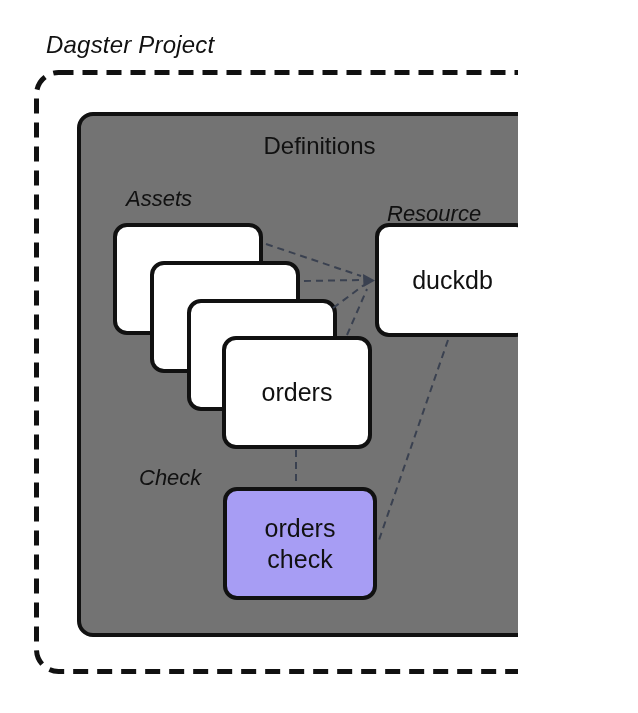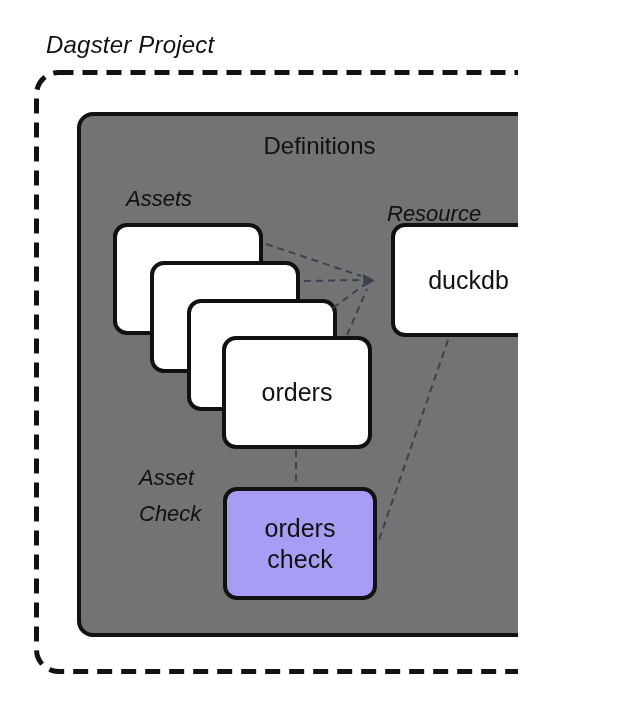--- a/index.html
+++ b/index.html
@@ -67,21 +67,21 @@
     width: 150px;
     height: 112px;
     background: #ffffff;
     border: 4px solid #111111;
     border-radius: 14px;
   }
   .card-1 { left: 32px;  top: 107px; }
   .card-2 { left: 69px;  top: 145px; }
   .card-3 { left: 106px; top: 183px; }
   .card-4 { left: 141px; top: 220px; height: 113px; }
-  .duckdb { left: 294px; top: 107px; width: 155px; height: 114px; margin-left: 16px; }
+  .duckdb { left: 294px; top: 107px; width: 155px; height: 114px; }
   .orders-check { left: 142px; top: 371px; width: 154px; height: 113px; background: #a79df4; }
   .node {
     display: flex;
     flex-direction: column;
     align-items: center;
     justify-content: center;
     font-size: 25px;
     line-height: 31px;
     text-align: center;
   }
@@ -120,21 +120,20 @@
 
     <div class="card card-4 node">
       <div>orders</div>
     </div>
 
     <div class="card duckdb node">
       <div>duckdb</div>
     </div>
 
     <div class="group-label asset-check-label">
-      <div>Asset</div>
       <div>Check</div>
     </div>
 
     <div class="card orders-check node" style="background-color: rgb(167, 157, 244);">
       <div>orders</div>
       <div>check</div>
     </div>
 
   </div>
 </div>

